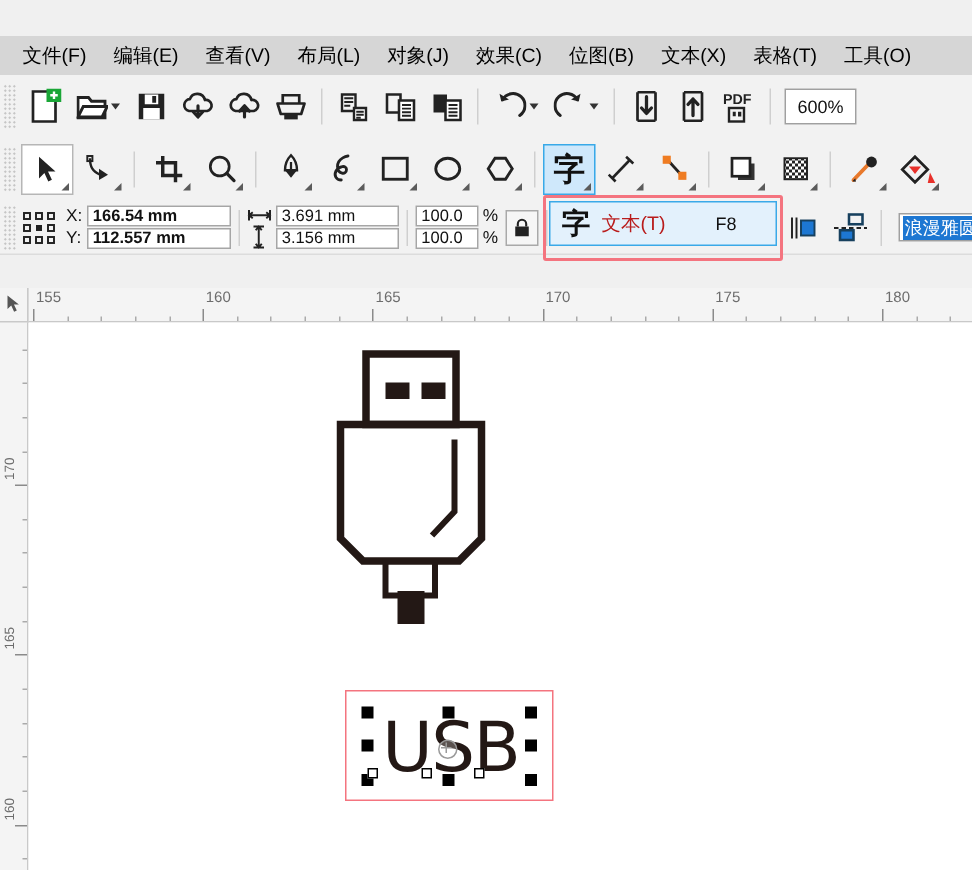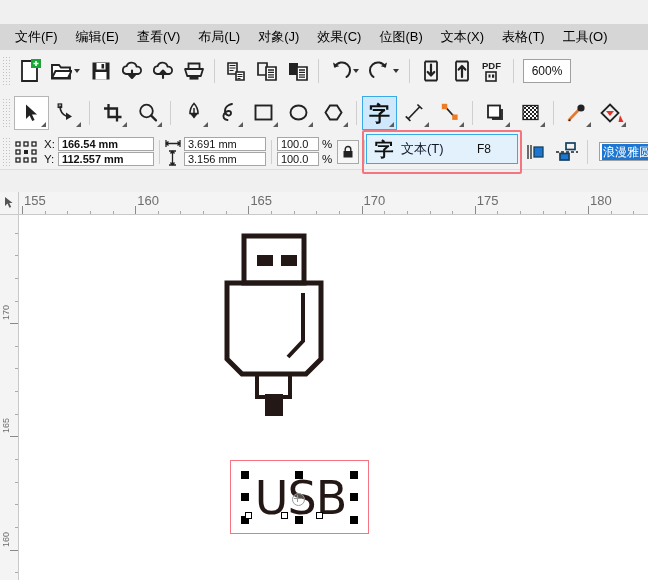--- a/index.html
+++ b/index.html
@@ -133,21 +133,21 @@
     border-right:1px solid #c9c9c9;overflow:hidden;
   }
   .ruler-corner{
     position:absolute;left:0;top:192px;width:18px;height:22px;background:#f4f4f4;
     border-right:1px solid #c9c9c9;border-bottom:1px solid #c9c9c9;z-index:3;
     display:flex;align-items:center;justify-content:center;
   }
   .htick{position:absolute;bottom:0;width:1px;background:#8a8a8a;}
   .htick.major{height:8px;}
   .htick.minor{height:3px;background:#aaa;}
-  .hlabel{position:absolute;top:1px;font-size:13px;color:#6d6d6d;}
+  .hlabel{position:absolute;top:1px;font-size:10px;color:#6d6d6d;}
   .vtick{position:absolute;right:0;height:1px;background:#8a8a8a;}
   .vtick.major{width:8px;}
   .vtick.minor{width:3px;background:#aaa;}
   .vlabel{
     position:absolute;left:1px;font-size:9px;color:#6d6d6d;
     transform:rotate(-90deg);transform-origin:left top;white-space:nowrap;
   }
 
   
   .canvas{
@@ -196,21 +196,21 @@
   .fly-highlight-ring{
     position:absolute;left:362px;top:130px;width:160px;height:44px;
     border:2px solid #f4747f;border-radius:2px;z-index:41;pointer-events:none;
     box-sizing:border-box;
   }
   .fly-hdr{
     position:absolute;left:366px;top:134px;width:152px;height:30px;background:#e3f1fc;
     border:1px solid #3aa9e8;box-sizing:border-box;display:flex;align-items:center;z-index:42;
   }
   .fly-hdr .ico{width:34px;display:flex;align-items:center;justify-content:center;flex:0 0 auto;}
-  .fly-hdr .lbl{font-size:13px;color:#0f172a;flex:1 1 auto;}
+  .fly-hdr .lbl{font-size:13px;color:#b91c1c;flex:1 1 auto;}
   .fly-hdr .key{font-size:12px;color:#111;margin-right:26px;}
 </style>
 </head>
 <body>
 
 <div id="app">
 
 
   <div class="menubar">
     <div class="menu-item">文件(F)</div>

